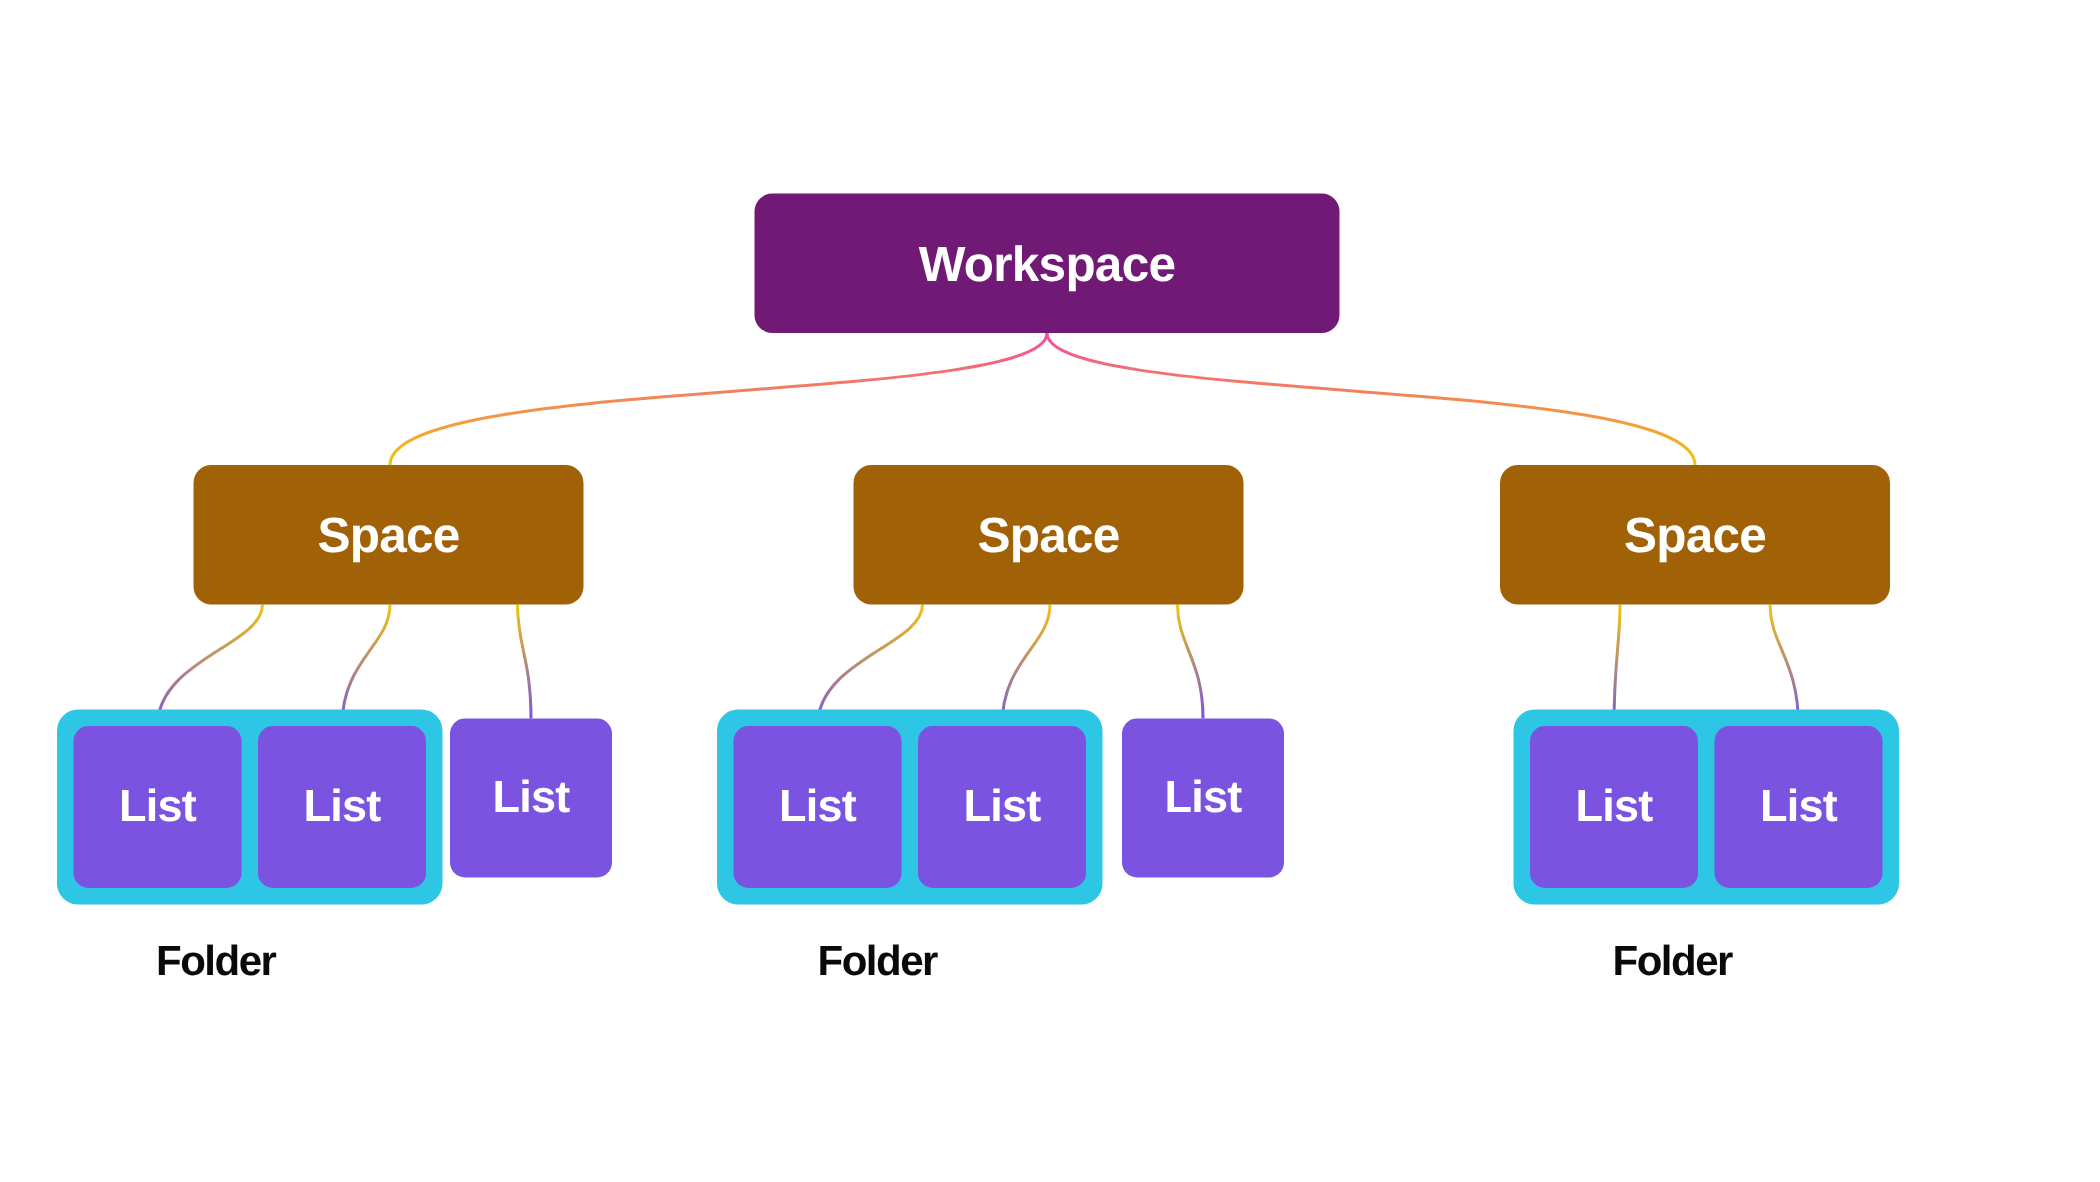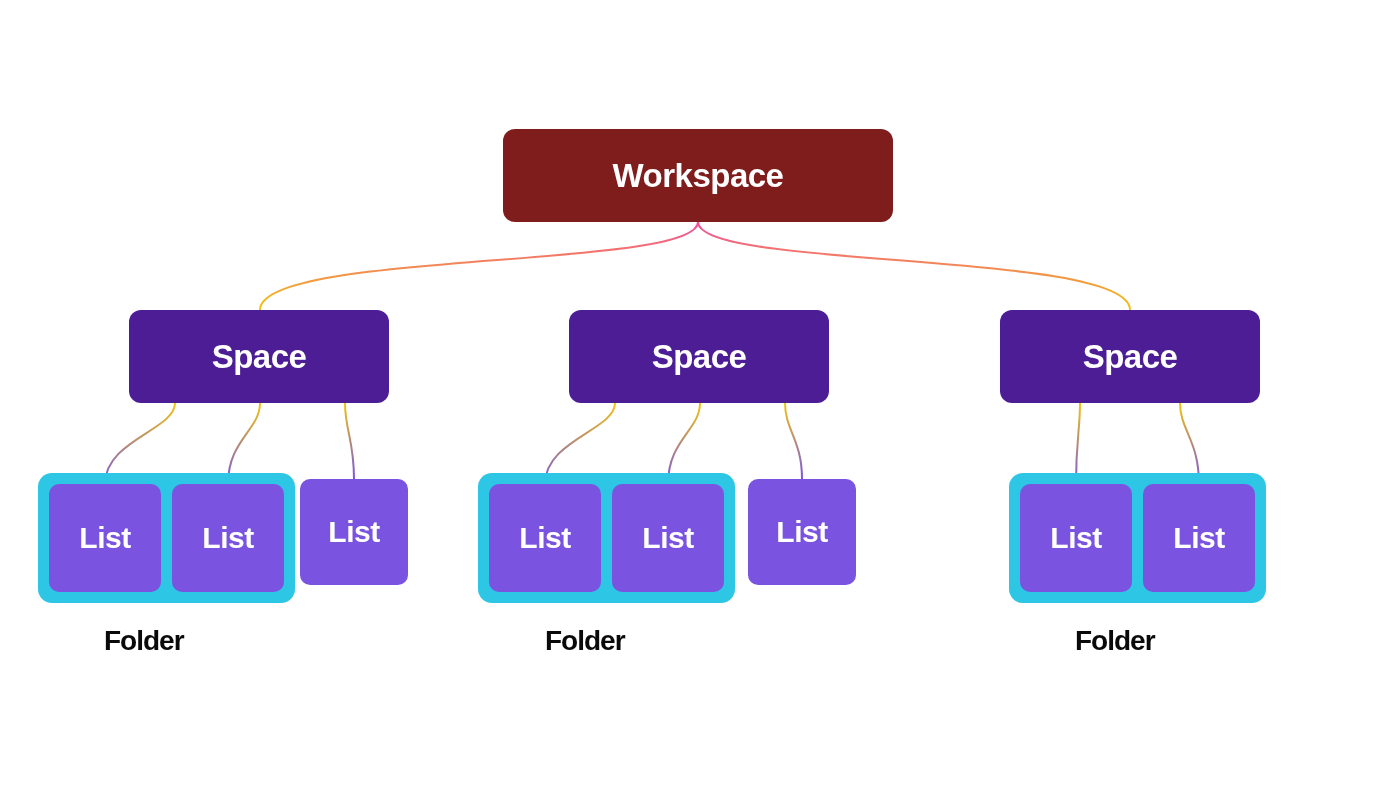--- a/index.html
+++ b/index.html
@@ -22,30 +22,30 @@
       align-items: center;
       justify-content: center;
       font-weight: 800;
       border-radius: 12px;
     }
     .workspace-node {
       left: 503px;
       top: 129px;
       width: 390px;
       height: 93px;
-      background: #7f1d1d;
+      background: #701a75;
       color: #ffffff;
       font-size: 33px;
       letter-spacing: -0.5px;
       text-align: center;
     }
     .space-node {
       width: 260px;
       height: 93px;
-      background: #4c1d95;
+      background: #a16207;
       color: #ffffff;
       font-size: 33px;
       letter-spacing: -0.5px;
     }
     .space-1 { left: 129px; top: 310px; }
     .space-2 { left: 569px; top: 310px; }
     .space-3 { left: 1000px; top: 310px; }
 
     .folder-container {
       position: absolute;

